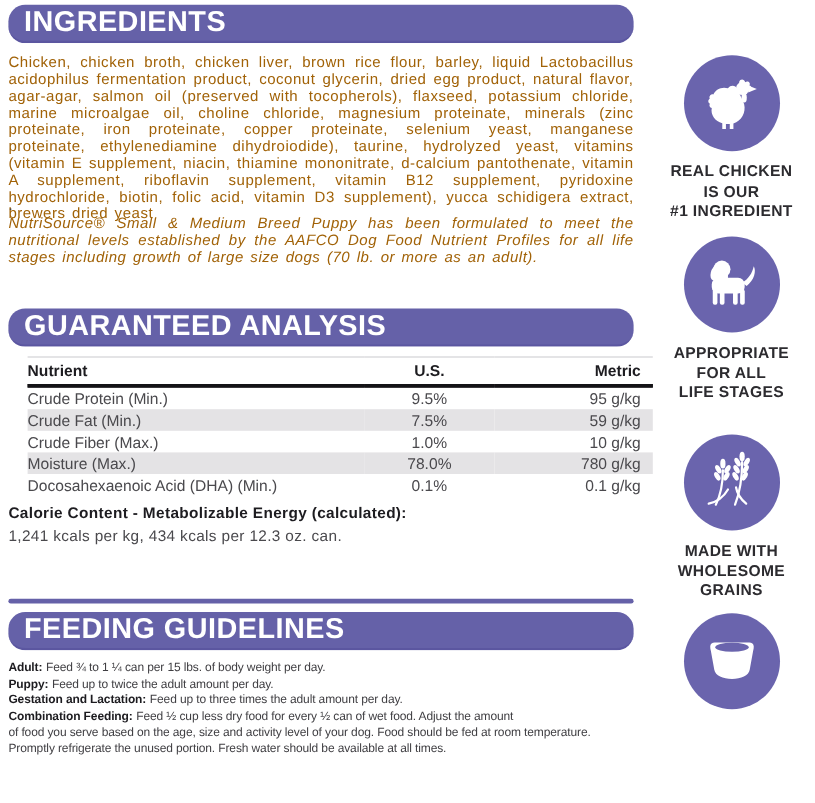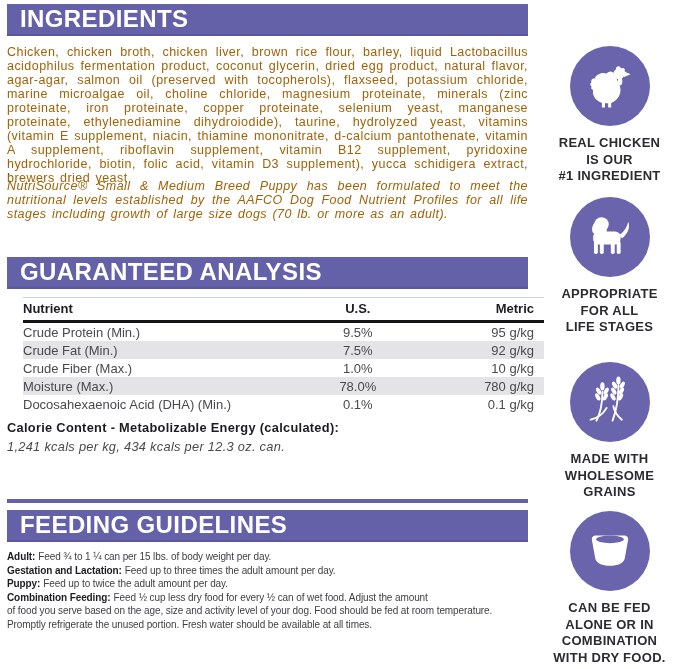--- a/index.html
+++ b/index.html
@@ -1,18 +1,18 @@
 <!DOCTYPE html>
 <html style="--purple: #6561A8; --circlePurple: #6A64AD; --rowAlt: #E4E3E5;"><head>
 <meta charset="utf-8">
 <style>
   html,body{margin:0;padding:0;background:#fff;}
   #label{position:relative;width:679px;height:669px;background:#fff;overflow:hidden;
          font-family:"Liberation Sans","DejaVu Sans",sans-serif;color:#454449;}
-  .abs{position:absolute;}
+  .abs{position:absolute;border-radius:14px;}
   
   .bar{left:7px;width:521px;height:32px;background:var(--purple,#6561A8);
        display:flex;align-items:center;border-bottom:2px solid #5b56a0;box-sizing:border-box;}
   .bar .bar-title{color:#fff;font-weight:bold;font-size:24px;letter-spacing:.4px;
        padding-left:13px;white-space:nowrap;}
   
   .para{left:7px;width:521px;font-size:12.5px;line-height:14px;text-align:justify;
         letter-spacing:.45px;word-spacing:1.5px;color:#a16207;}
   .period{left:7px;font-size:12.5px;color:#4a494d;}
   
@@ -67,50 +67,50 @@
     </thead>
     <tbody>
       <tr>
         <td class="c-nutrient">Crude Protein (Min.)</td>
         <td class="c-us">9.5%</td>
         <td class="c-metric">95 g/kg</td>
       </tr>
       <tr class="alt">
         <td class="c-nutrient">Crude Fat (Min.)</td>
         <td class="c-us">7.5%</td>
-        <td class="c-metric">92 g/kg</td>
+        <td class="c-metric">59 g/kg</td>
       </tr>
       <tr>
         <td class="c-nutrient">Crude Fiber (Max.)</td>
         <td class="c-us">1.0%</td>
         <td class="c-metric">10 g/kg</td>
       </tr>
       <tr class="alt">
         <td class="c-nutrient">Moisture (Max.)</td>
         <td class="c-us">78.0%</td>
         <td class="c-metric">780 g/kg</td>
       </tr>
       <tr>
         <td class="c-nutrient">Docosahexaenoic Acid (DHA) (Min.)</td>
         <td class="c-us">0.1%</td>
         <td class="c-metric">0.1 g/kg</td>
       </tr>
     </tbody>
   </table>
   <div class="abs cal-head" style="top:420px;">Calorie Content - Metabolizable Energy (calculated):</div>
-  <div class="abs cal-val" style="top:439px;font-style:italic;">1,241 kcals per kg, 434 kcals per 12.3 oz. can.</div>
+  <div class="abs cal-val" style="top:439px;">1,241 kcals per kg, 434 kcals per 12.3 oz. can.</div>
 
   <div class="abs rule" style="top:499px;"></div>
   <div class="abs bar" style="top:510px;">
     <span class="bar-title">FEEDING GUIDELINES</span>
   </div>
   <div class="abs feed" style="top:550px;">
     <div class="fline"><b>Adult:</b><span>Feed ¾ to 1 ¼ can per 15 lbs. of body weight per day.</span></div>
+    <div class="fline"><b>Puppy:</b><span>Feed up to twice the adult amount per day.</span></div>
     <div class="fline"><b>Gestation and Lactation:</b><span>Feed up to three times the adult amount per day.</span></div>
-    <div class="fline"><b>Puppy:</b><span>Feed up to twice the adult amount per day.</span></div>
     <div class="fline"><b>Combination Feeding:</b><span>Feed ½ cup less dry food for every ½ can of wet food. Adjust the amount</span></div>
     <div class="fline"><b></b><span>of food you serve based on the age, size and activity level of your dog. Food should be fed at room temperature.</span></div>
     <div class="fline"><b></b><span>Promptly refrigerate the unused portion. Fresh water should be available at all times.</span></div>
   </div>
 
   <div class="abs badge" style="top:46px;">
     <div class="badge-circle">
       <svg width="54" height="54" viewBox="0 0 64 64">
         <g fill="#ffffff">
           <path d="M39 11c1-3.4 5.2-3.2 6 .2 2.8-1.8 5.8.6 4.2 3.4 2.4.6 2.4 3.6.2 4.4l-9.2 1.6z"></path>
@@ -177,19 +177,15 @@
 GRAINS</div>
   </div>
 
   <div class="abs badge" style="top:511px;">
     <div class="badge-circle">
       <svg width="54" height="54" viewBox="0 0 64 64">
         <path fill="#ffffff" d="M10.5 17.5C10.5 15 12.5 13.5 15 13.5h34c2.5 0 4.5 1.5 4.5 4 0 1.4-.2 2.8-.6 4.3L49.5 40.5C48.5 46.3 41 49.5 32 49.5s-16.5-3.2-17.5-9L11.1 21.8c-.4-1.5-.6-2.9-.6-4.3z"></path>
         <ellipse cx="32" cy="18.2" rx="16.5" ry="4.5" fill="#6A64AD"></ellipse>
       </svg>
     </div>
-    <div class="badge-caption">CAN BE FED
-ALONE OR IN
-COMBINATION
-WITH DRY FOOD.</div>
   </div>
 
 </div>
 
 </body></html>

